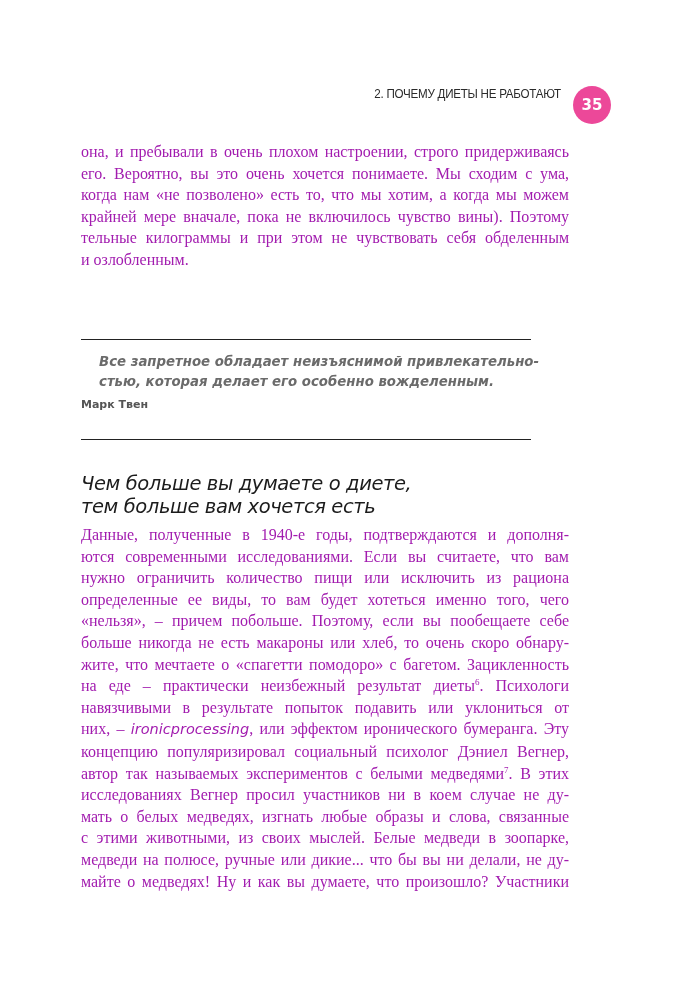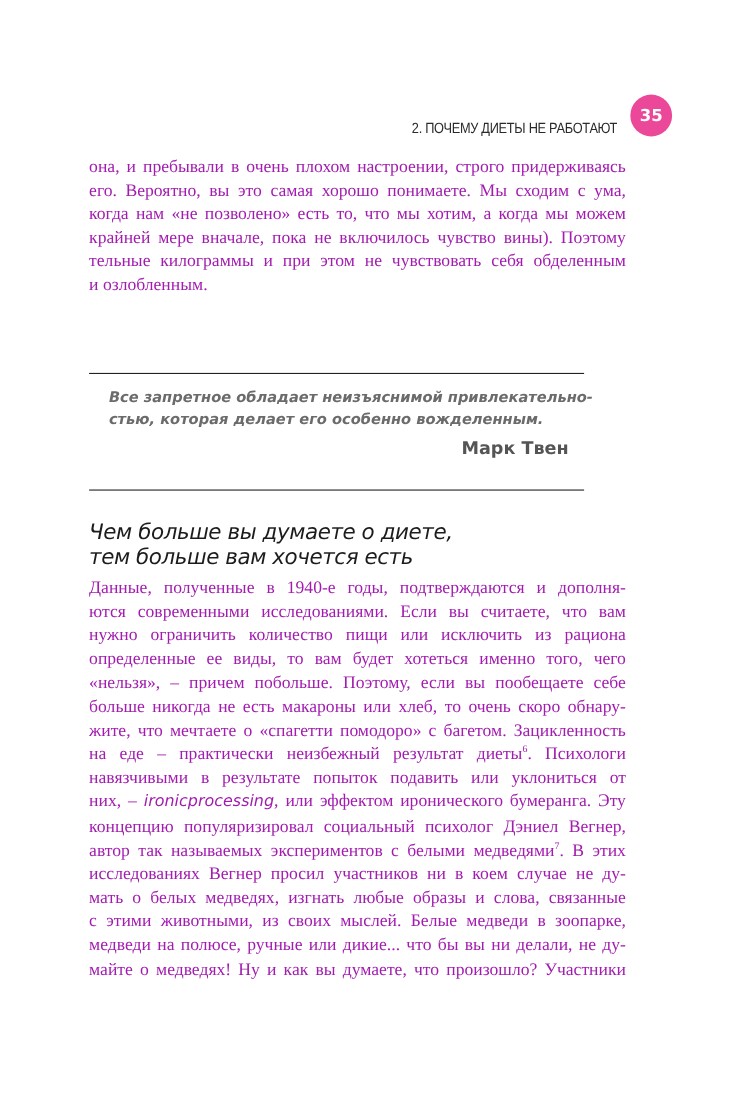--- a/index.html
+++ b/index.html
@@ -1,19 +1,19 @@
 <!DOCTYPE html>
 <html><head>
 <meta charset="utf-8">
 <style>
   html, body { margin: 0; padding: 0; background: #ffffff; }
   body { width: 686px; height: 1001px; position: relative; overflow: hidden; color: #1a1a1a; }
   .running-head {
     position: absolute; top: 86px; right: 75px;
-    display: flex; align-items: flex-end;
+    display: flex; align-items: flex-start;
   }
   .running-title {
     font-family: "Liberation Sans", sans-serif; font-size: 13.5px; color: #2a2a2a;
     letter-spacing: -0.3px; transform: scaleX(0.86); transform-origin: right center;
     margin-right: 12px; white-space: nowrap;
   }
   .page-num {
     width: 38px; height: 38px; border-radius: 50%; background: #ec4899;
     color: #fff; font-family: "DejaVu Sans", sans-serif; font-weight: bold; font-size: 15px;
     display: flex; align-items: center; justify-content: center;
@@ -29,43 +29,43 @@
     position: absolute; left: 81px; top: 339px; width: 450px;
     border-top: 1.5px solid #222; border-bottom: 1.5px solid #222;
     padding: 12px 0 28px 0;
   }
   .quote-text {
     font-family: "DejaVu Sans", sans-serif; font-style: italic; font-weight: bold;
     font-size: 13.3px; line-height: 20px; color: #6b6b6b; padding-left: 18px; padding-right: 14px;
   }
   .quote-text .line { display: block; white-space: nowrap; }
   .quote-author {
-    font-family: "DejaVu Sans", sans-serif; font-weight: bold; font-size: 16px;
-    color: #555; text-align: right; margin-top: 6px; padding-right: 14px;
+    font-family: "DejaVu Sans", sans-serif; font-weight: bold; font-size: 11px;
+    color: #555; text-align: left; margin-top: 6px; padding-right: 14px;
   }
   .section-heading {
     position: absolute; left: 81px; top: 472px;
     font-family: "DejaVu Sans", sans-serif; font-style: italic; font-size: 19.5px;
     line-height: 23px; color: #1c1c1c; letter-spacing: -0.4px;
   }
   .section-heading .line { display: block; white-space: nowrap; font-style: italic; }
   sup { font-size: 9px; line-height: 0; }
   em { font-family: "DejaVu Sans", sans-serif; font-style: italic; font-size: 14.5px; }
 </style>
 </head>
 <body>
 
 <div class="running-head">
   <span class="running-title">2. ПОЧЕМУ ДИЕТЫ НЕ РАБОТАЮТ</span>
   <span class="page-num">35</span>
 </div>
 
 <div class="body-text" style="top:141px;">
   <span class="line">она, и пребывали в очень плохом настроении, строго придерживаясь</span>
-  <span class="line">его. Вероятно, вы это самая хорошо понимаете. Мы сходим с ума,</span>
+  <span class="line">его. Вероятно, вы это очень хочется понимаете. Мы сходим с ума,</span>
   <span class="line">когда нам «не позволено» есть то, что мы хотим, а когда мы можем</span>
   <span class="line">крайней мере вначале, пока не включилось чувство вины). Поэтому</span>
   <span class="line">тельные килограммы и при этом не чувствовать себя обделенным</span>
   <span class="line last">и озлобленным.</span>
 </div>
 
 <div class="quote-box">
   <div class="quote-text">
     <span class="line">Все запретное обладает неизъяснимой привлекательно-</span>
     <span class="line">стью, которая делает его особенно вожделенным.</span>

